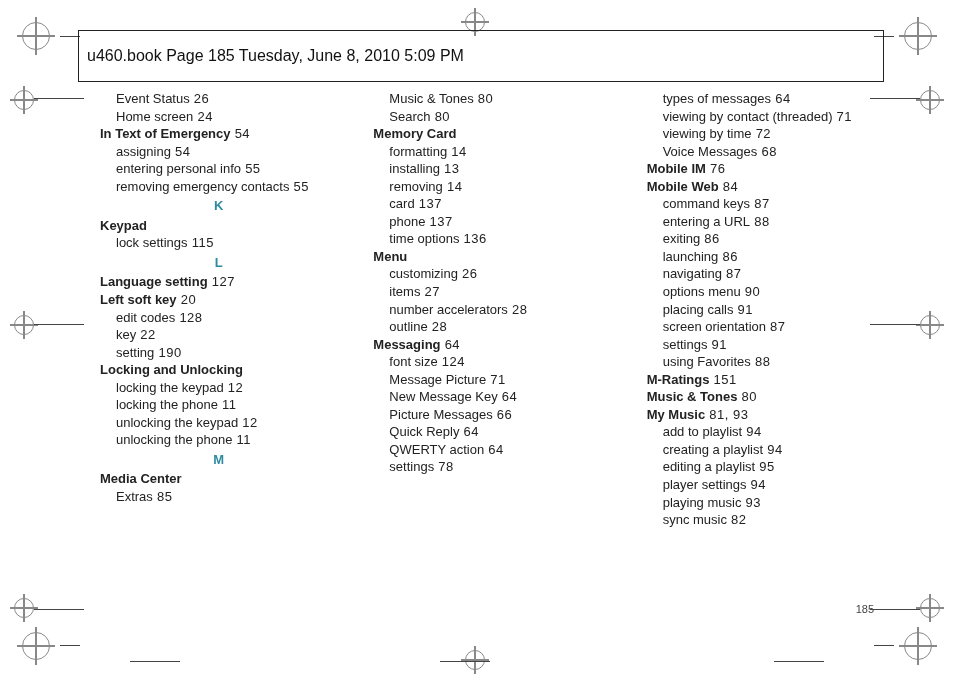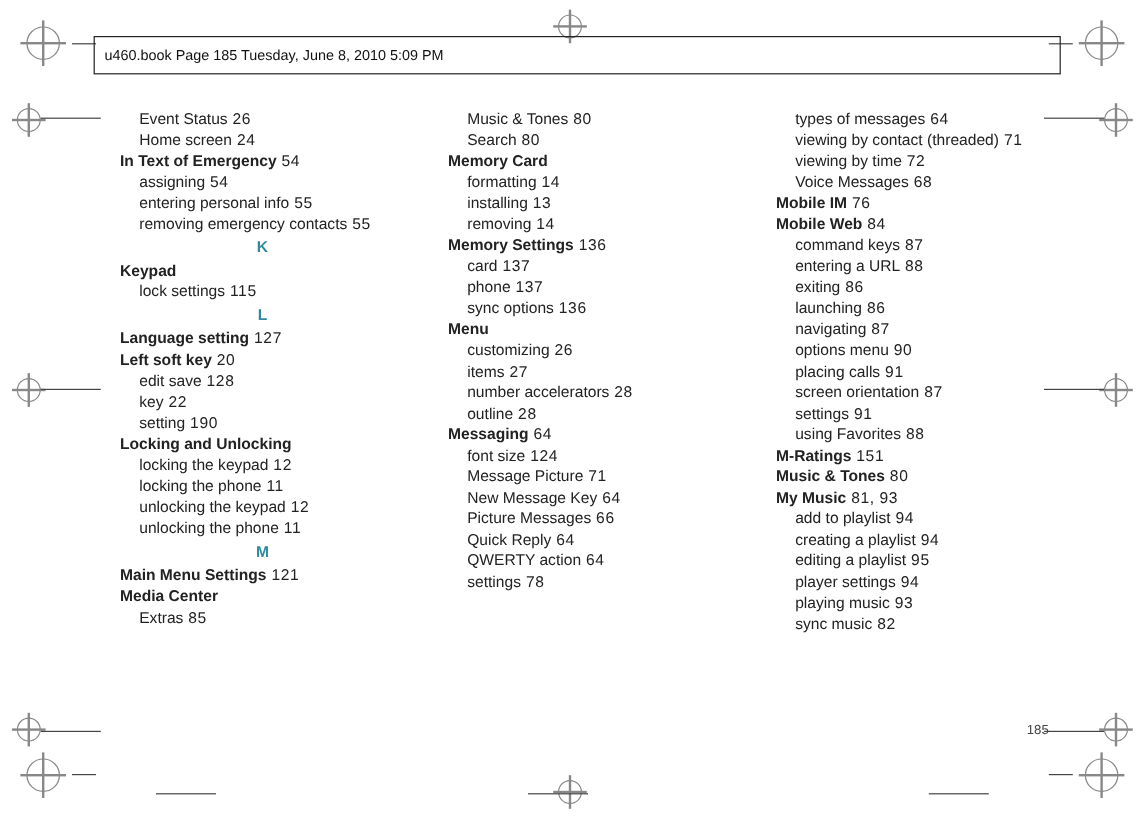--- a/index.html
+++ b/index.html
@@ -8,21 +8,21 @@
   .marks{position:absolute;inset:0;pointer-events:none}
   .reg{position:absolute;width:26px;height:26px;border-radius:50%;border:1px solid #888}
   .reg::before,.reg::after{content:"";position:absolute;background:#888}
   .reg::before{left:12px;top:-6px;width:2px;height:38px}
   .reg::after{top:12px;left:-6px;height:2px;width:38px}
   .reg.small{width:18px;height:18px}
   .reg.small::before{left:8px;top:-5px;width:2px;height:28px}
   .reg.small::after{top:8px;left:-5px;height:2px;width:28px}
   .barH{position:absolute;height:1px;background:#444}
   
-  .hdr{position:absolute;top:30px;left:78px;right:70px;height:22px;border:1px solid #222;display:flex;align-items:center;padding:4px 8px;font-size:12px;color:#111}
+  .hdr{position:absolute;top:30px;left:78px;right:70px;height:22px;border:1px solid #222;display:flex;align-items:center;padding:14px 8px;font-size:16px;color:#111}
   
   .page{position:absolute;top:90px;left:100px;right:70px;bottom:60px}
   .cols{display:flex;gap:36px;font-size:13px;line-height:1.35;font-weight:400;color:#222}
   .col{flex:1;min-width:0}
   .entry{white-space:nowrap}
   .bold{font-weight:700}
   .sub{padding-left:16px}
   .letter{color:#2e8b9f;font-weight:700;text-align:center;margin:2px 0}
   .num{font-weight:400;letter-spacing:.5px}
   .pgnum{position:absolute;right:80px;bottom:67px;font-size:11px;color:#444}
@@ -70,44 +70,42 @@
         <div class="entry bold"><span>In Text of Emergency</span><span class="num"> 54</span></div>
         <div class="entry sub"><span>assigning</span><span class="num"> 54</span></div>
         <div class="entry sub"><span>entering personal info</span><span class="num"> 55</span></div>
         <div class="entry sub"><span>removing emergency contacts</span><span class="num"> 55</span></div>
         <div class="letter">K</div>
         <div class="entry bold"><span>Keypad</span></div>
         <div class="entry sub"><span>lock settings</span><span class="num"> 115</span></div>
         <div class="letter">L</div>
         <div class="entry bold"><span>Language setting</span><span class="num"> 127</span></div>
         <div class="entry bold"><span>Left soft key</span><span class="num"> 20</span></div>
-        <div class="entry sub"><span>edit save</span><span class="num"> 128</span></div>
+        <div class="entry sub"><span>edit codes</span><span class="num"> 128</span></div>
         <div class="entry sub"><span>key</span><span class="num"> 22</span></div>
         <div class="entry sub"><span>setting</span><span class="num"> 190</span></div>
         <div class="entry bold"><span>Locking and Unlocking</span></div>
         <div class="entry sub"><span>locking the keypad</span><span class="num"> 12</span></div>
         <div class="entry sub"><span>locking the phone</span><span class="num"> 11</span></div>
         <div class="entry sub"><span>unlocking the keypad</span><span class="num"> 12</span></div>
         <div class="entry sub"><span>unlocking the phone</span><span class="num"> 11</span></div>
         <div class="letter">M</div>
-        <div class="entry bold"><span>Main Menu Settings</span><span class="num"> 121</span></div>
         <div class="entry bold"><span>Media Center</span></div>
         <div class="entry sub"><span>Extras</span><span class="num"> 85</span></div>
       </div>
       <div class="col">
         <div class="entry sub"><span>Music &amp; Tones</span><span class="num"> 80</span></div>
         <div class="entry sub"><span>Search</span><span class="num"> 80</span></div>
         <div class="entry bold"><span>Memory Card</span></div>
         <div class="entry sub"><span>formatting</span><span class="num"> 14</span></div>
         <div class="entry sub"><span>installing</span><span class="num"> 13</span></div>
         <div class="entry sub"><span>removing</span><span class="num"> 14</span></div>
-        <div class="entry bold"><span>Memory Settings</span><span class="num"> 136</span></div>
         <div class="entry sub"><span>card</span><span class="num"> 137</span></div>
         <div class="entry sub"><span>phone</span><span class="num"> 137</span></div>
-        <div class="entry sub"><span>sync options</span><span class="num"> 136</span></div>
+        <div class="entry sub"><span>time options</span><span class="num"> 136</span></div>
         <div class="entry bold"><span>Menu</span></div>
         <div class="entry sub"><span>customizing</span><span class="num"> 26</span></div>
         <div class="entry sub"><span>items</span><span class="num"> 27</span></div>
         <div class="entry sub"><span>number accelerators</span><span class="num"> 28</span></div>
         <div class="entry sub"><span>outline</span><span class="num"> 28</span></div>
         <div class="entry bold"><span>Messaging</span><span class="num"> 64</span></div>
         <div class="entry sub"><span>font size</span><span class="num"> 124</span></div>
         <div class="entry sub"><span>Message Picture</span><span class="num"> 71</span></div>
         <div class="entry sub"><span>New Message Key</span><span class="num"> 64</span></div>
         <div class="entry sub"><span>Picture Messages</span><span class="num"> 66</span></div>

